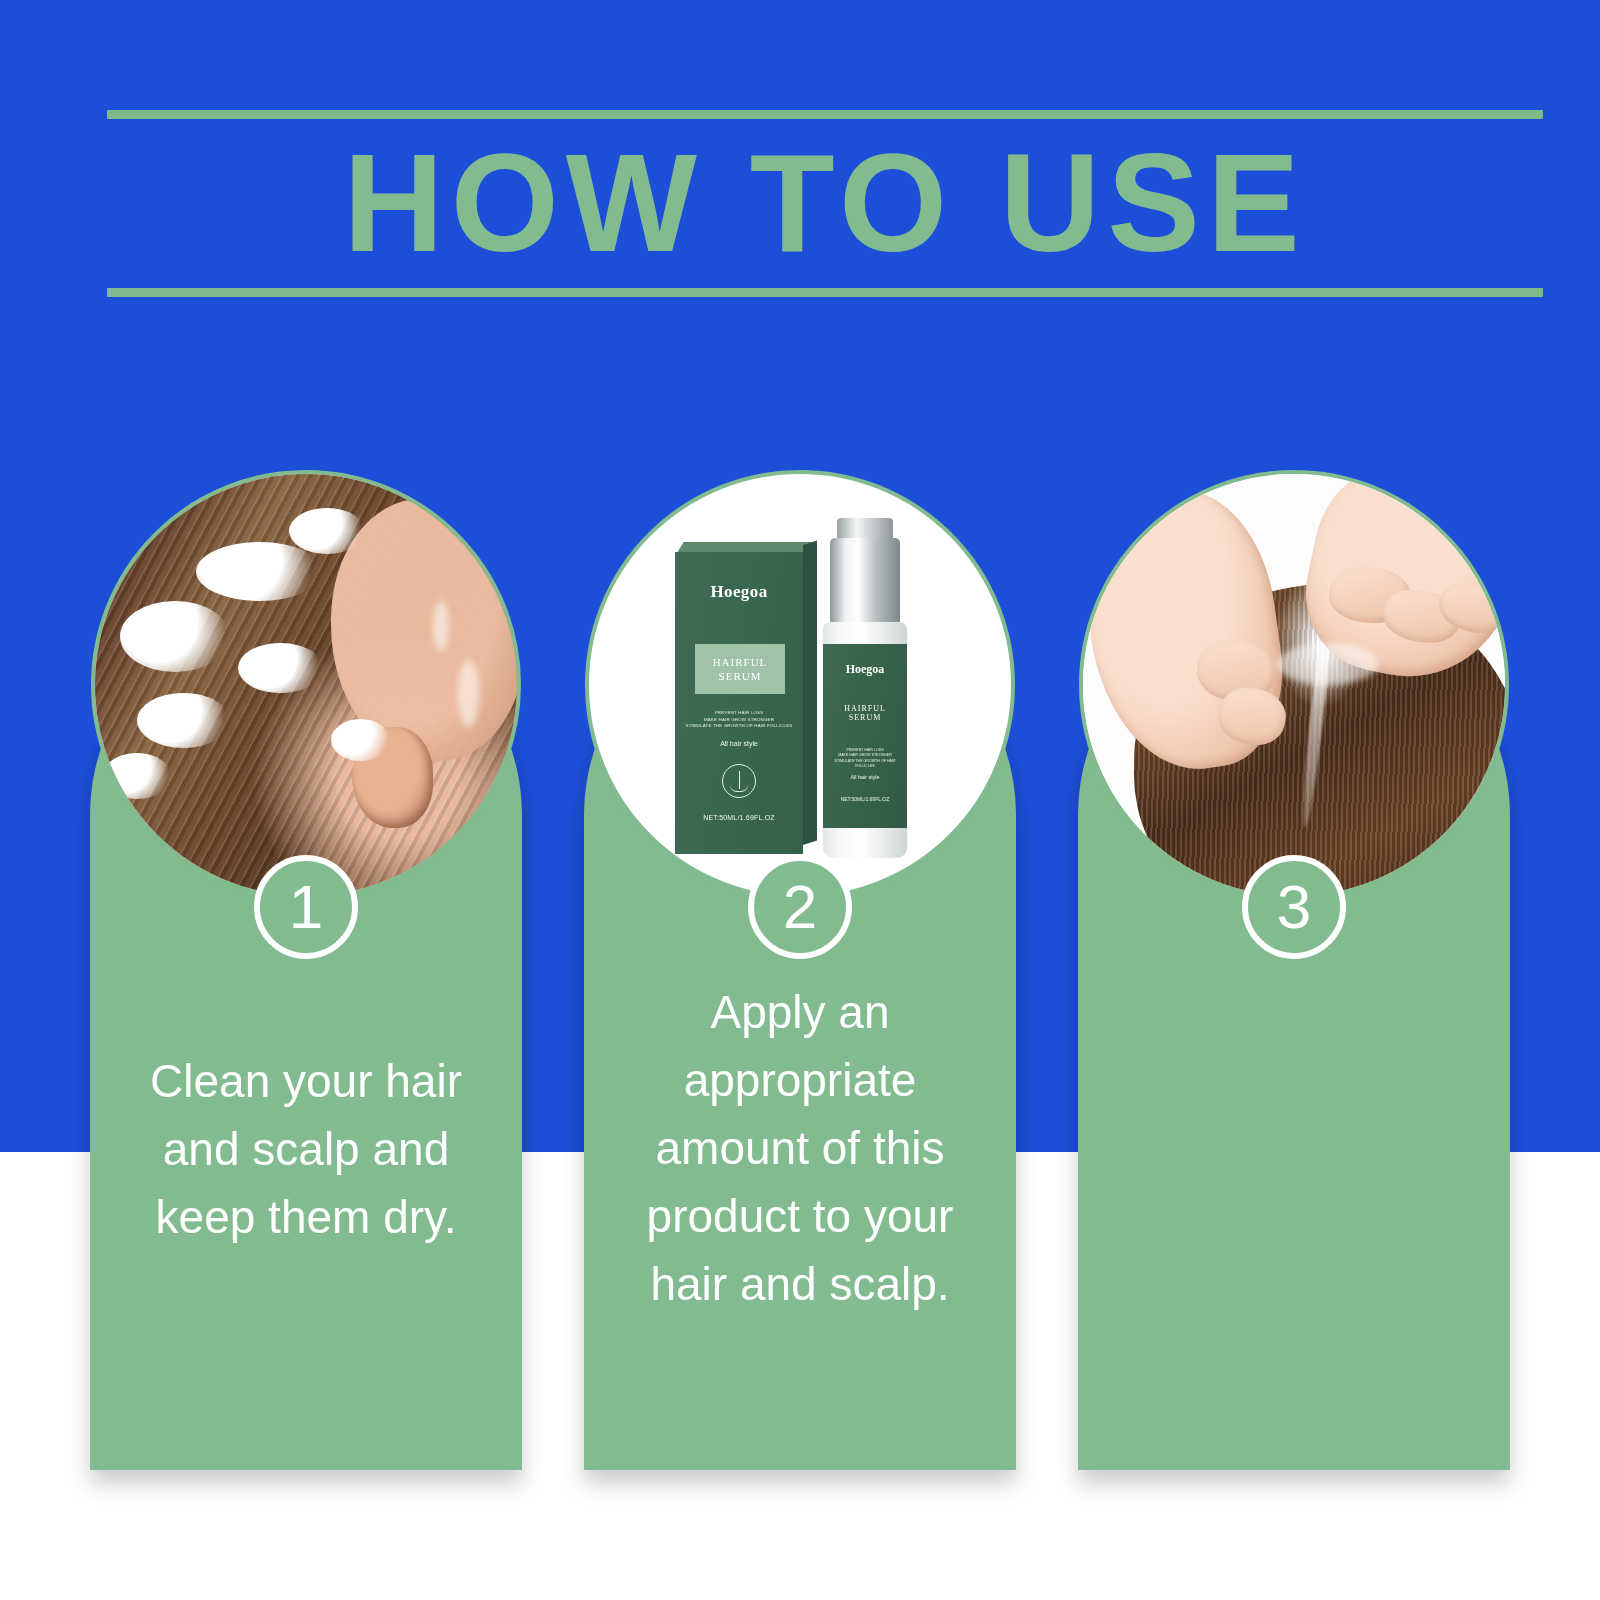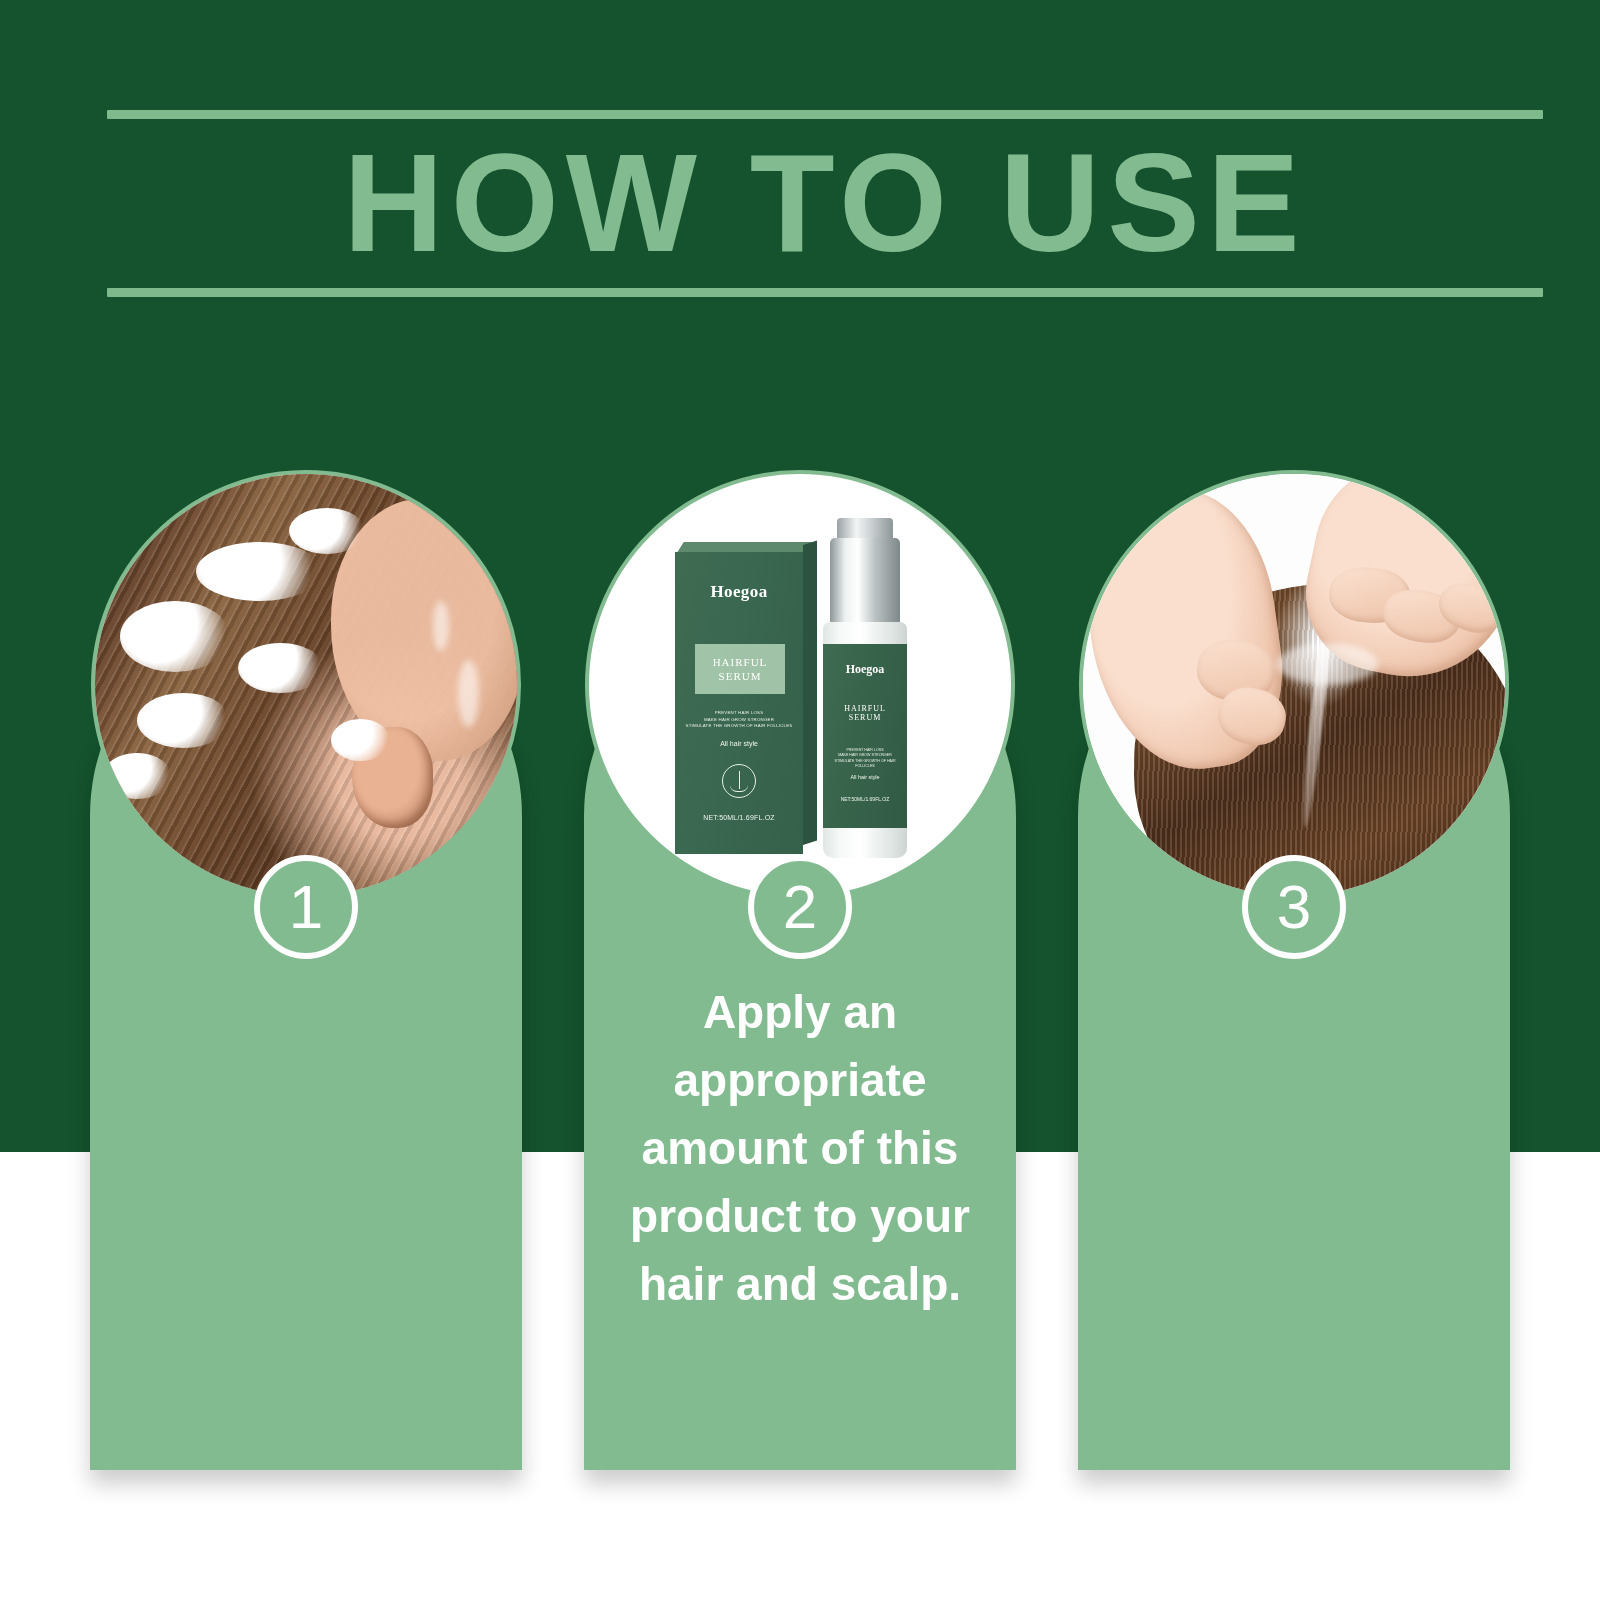--- a/index.html
+++ b/index.html
@@ -2,21 +2,21 @@
 <html><head>
 <meta charset="utf-8">
 <style>
   * { box-sizing: border-box; margin: 0; padding: 0; }
   html, body {
     width: 1600px; height: 1600px;
     background: #ffffff;
     font-family: "Liberation Sans", sans-serif;
     overflow: hidden;
   }
-  .page { position: relative; width: 1600px; height: 1152px; background:#14532d; }
+  .page { position: relative; width: 1600px; height: 1152px; background:#1d4ed8; }
 
   
   .header { position: absolute; left: 107px; top: 100px; width: 1436px; height: 200px; }
   .rule { position: absolute; left: 0; width: 1436px; height: 9px; background: #7fba8d; border-radius: 1px; }
   .rule-top { top: 10px; }
   .rule-bottom { top: 188px; }
   .page-title {
     position: absolute; left: 0; top: 18px; width: 1436px;
     text-align: center;
     font-size: 139px;
@@ -80,21 +80,21 @@
   }
 
   
   .caption {
     position: absolute;
     left: 22px; right: 22px;
     color: #ffffff;
     text-align: center;
     font-size: 46px;
     line-height: 68px;
-    font-weight: 700;
+    font-weight: 400;
     font-family: "Liberation Sans", sans-serif;
   }
   .cap-1 { top: 447px; }
   .cap-2 { top: 378px; }
   .cap-3 { top: 475px; }
 
   
   .product { position: absolute; left: 0; top: 16px; width: 430px; height: 430px; }
 
   .box {
@@ -271,20 +271,21 @@
           <div class="foam" style="left:46%;top:8%;width:18%;height:11%;"></div>
           <div class="foam" style="left:56%;top:58%;width:14%;height:10%;"></div>
           <div class="foam" style="left:2%;top:66%;width:16%;height:11%;"></div>
           <div class="hl" style="right:9%;top:44%;width:5%;height:16%;"></div>
           <div class="hl" style="right:16%;top:30%;width:4%;height:12%;"></div>
         </div>
       </div>
 
       <div class="badge">1</div>
 
+      <div class="caption cap-1">Clean your hair and scalp and keep them dry.</div>
     </div>
 
     <div class="card card-2">
 
       <div class="media ring">
         <div class="product">
 
           <div class="box-top"></div>
           <div class="box-side"></div>
           <div class="box">

